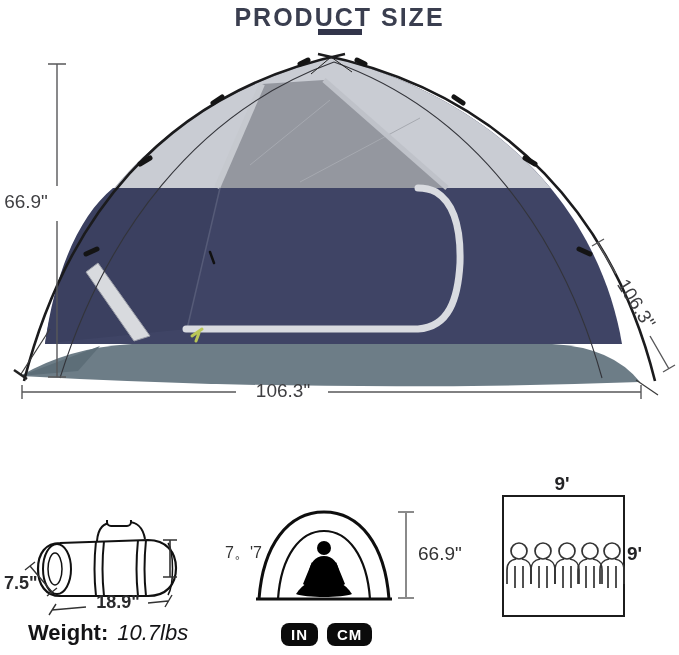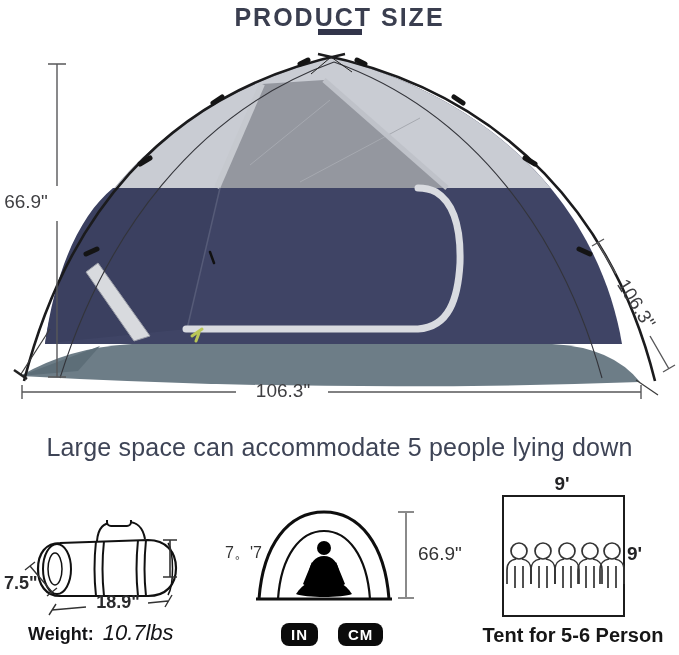--- a/index.html
+++ b/index.html
@@ -17,25 +17,25 @@
   #dim-depth{left:597px;top:293px;width:78px;text-align:center;transform:rotate(58deg);}
   
   #caption{top:433px;left:0;width:679px;text-align:center;font-size:25px;font-weight:400;
            color:#3e4456;letter-spacing:.2px;}
   
   .bagdim{color:#2a2a2c;font-weight:700;font-size:18px;white-space:nowrap;}
   #bag-side{left:4px;top:573px;width:46px;text-align:left;}
   #bag-length{left:86px;top:592px;width:64px;text-align:center;}
   #bag-height{left:177px;top:543px;font-size:16px;font-weight:400;color:#333;margin-left:48px;}
   #weight-row{left:28px;top:620px;display:flex;gap:9px;align-items:baseline;}
-  #weight-label{font-size:18px;font-weight:700;color:#141416;}
+  #weight-label{font-size:22px;font-weight:700;color:#141416;}
   #weight-value{font-size:22px;font-weight:400;color:#141416;font-style:italic;}
   
   #mid-dim{left:418px;top:543px;font-size:19px;color:#333;}
-  #badge-row{left:281px;top:623px;display:flex;gap:20px;}
+  #badge-row{left:281px;top:623px;display:flex;gap:9px;}
   .badge{background:#0b0b0b;color:#fff;font-weight:700;font-size:15px;letter-spacing:1px;
          padding:3px 10px;border-radius:8px;line-height:17px;}
   
   .plandim{font-size:19px;font-weight:600;color:#232325;white-space:nowrap;}
   #plan-top{left:546px;top:473px;width:32px;text-align:center;}
   #plan-right{left:627px;top:543px;}
   #plan-caption{left:468px;top:624px;width:210px;text-align:center;font-size:20px;
                 font-weight:700;color:#161616;}
   svg{display:block;}
 </style>
@@ -112,21 +112,20 @@
       <g>
         <path d="M598,243 L616,274 M650,336 L669,369 M592,246 L604,239 M663,372 L675,365"></path>
       </g>
     </g>
   </svg>
 
   <div id="dim-height" class="abs dim">66.9"</div>
   <div id="dim-width" class="abs dim">106.3"</div>
   <div id="dim-depth" class="abs dim">106.3"</div>
 
-  <div id="caption" class="abs">Large space can accommodate 5 people lying down</div>
 
   <svg class="abs" style="left:0;top:520px;" width="240" height="110" viewBox="0 520 240 110">
     <g fill="#fff" stroke="#111" stroke-width="2.2">
       <path d="M60,543 L148,540 C166,540 176,552 176,568 C176,585 166,596 148,596 L60,596
                C46,596 38,585 38,569 C38,553 46,543 60,543 Z"></path>
       <ellipse cx="57" cy="569" rx="14" ry="25" stroke-width="2"></ellipse>
       <ellipse cx="55" cy="569" rx="7" ry="16" fill="none" stroke-width="1.5"></ellipse>
     </g>
     <g fill="none" stroke="#111" stroke-width="2">
       <path d="M96,541 C94,560 94,578 96,596"></path>
@@ -188,15 +187,14 @@
     <g>
       <use href="#plan-person" transform="translate(519,0)"></use>
       <use href="#plan-person" transform="translate(543,0)"></use>
       <use href="#plan-person" transform="translate(567,0)"></use>
       <use href="#plan-person" transform="translate(590,0)"></use>
       <use href="#plan-person" transform="translate(612,0)"></use>
     </g>
   </svg>
   <div id="plan-top" class="abs plandim">9'</div>
   <div id="plan-right" class="abs plandim">9'</div>
-  <div id="plan-caption" class="abs">Tent for 5-6 Person</div>
 
 </div>
 
 </body></html>

